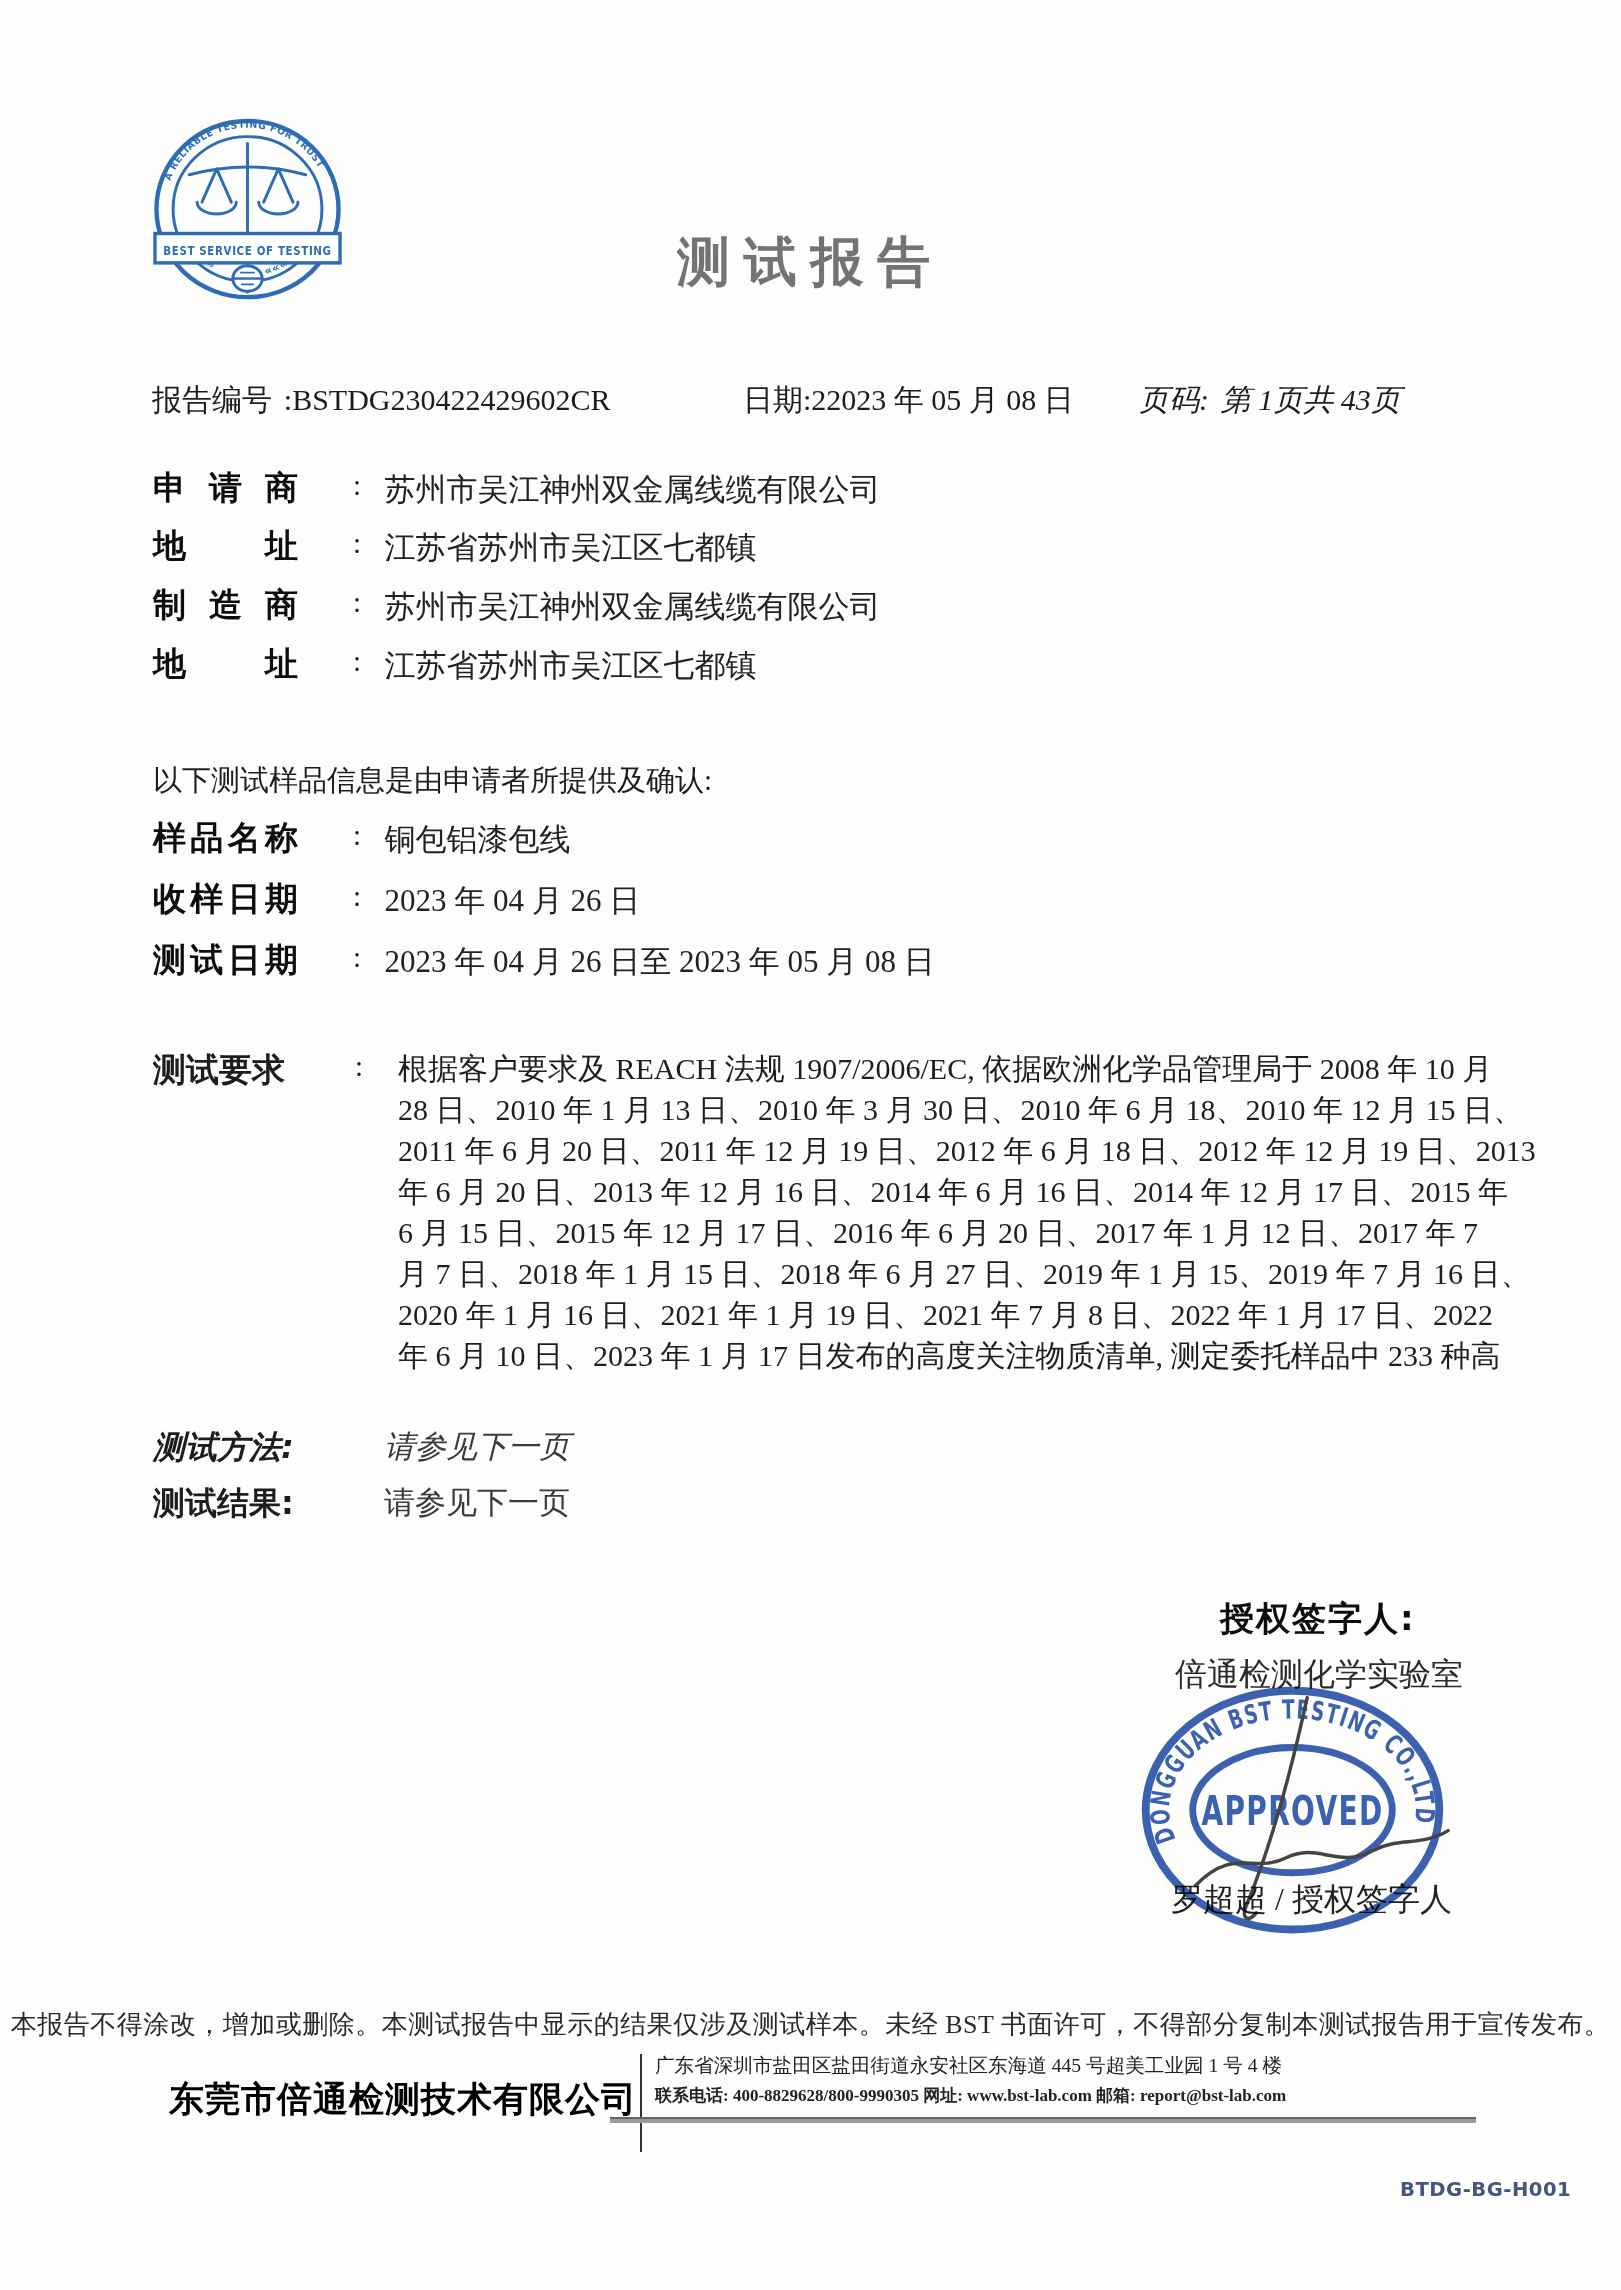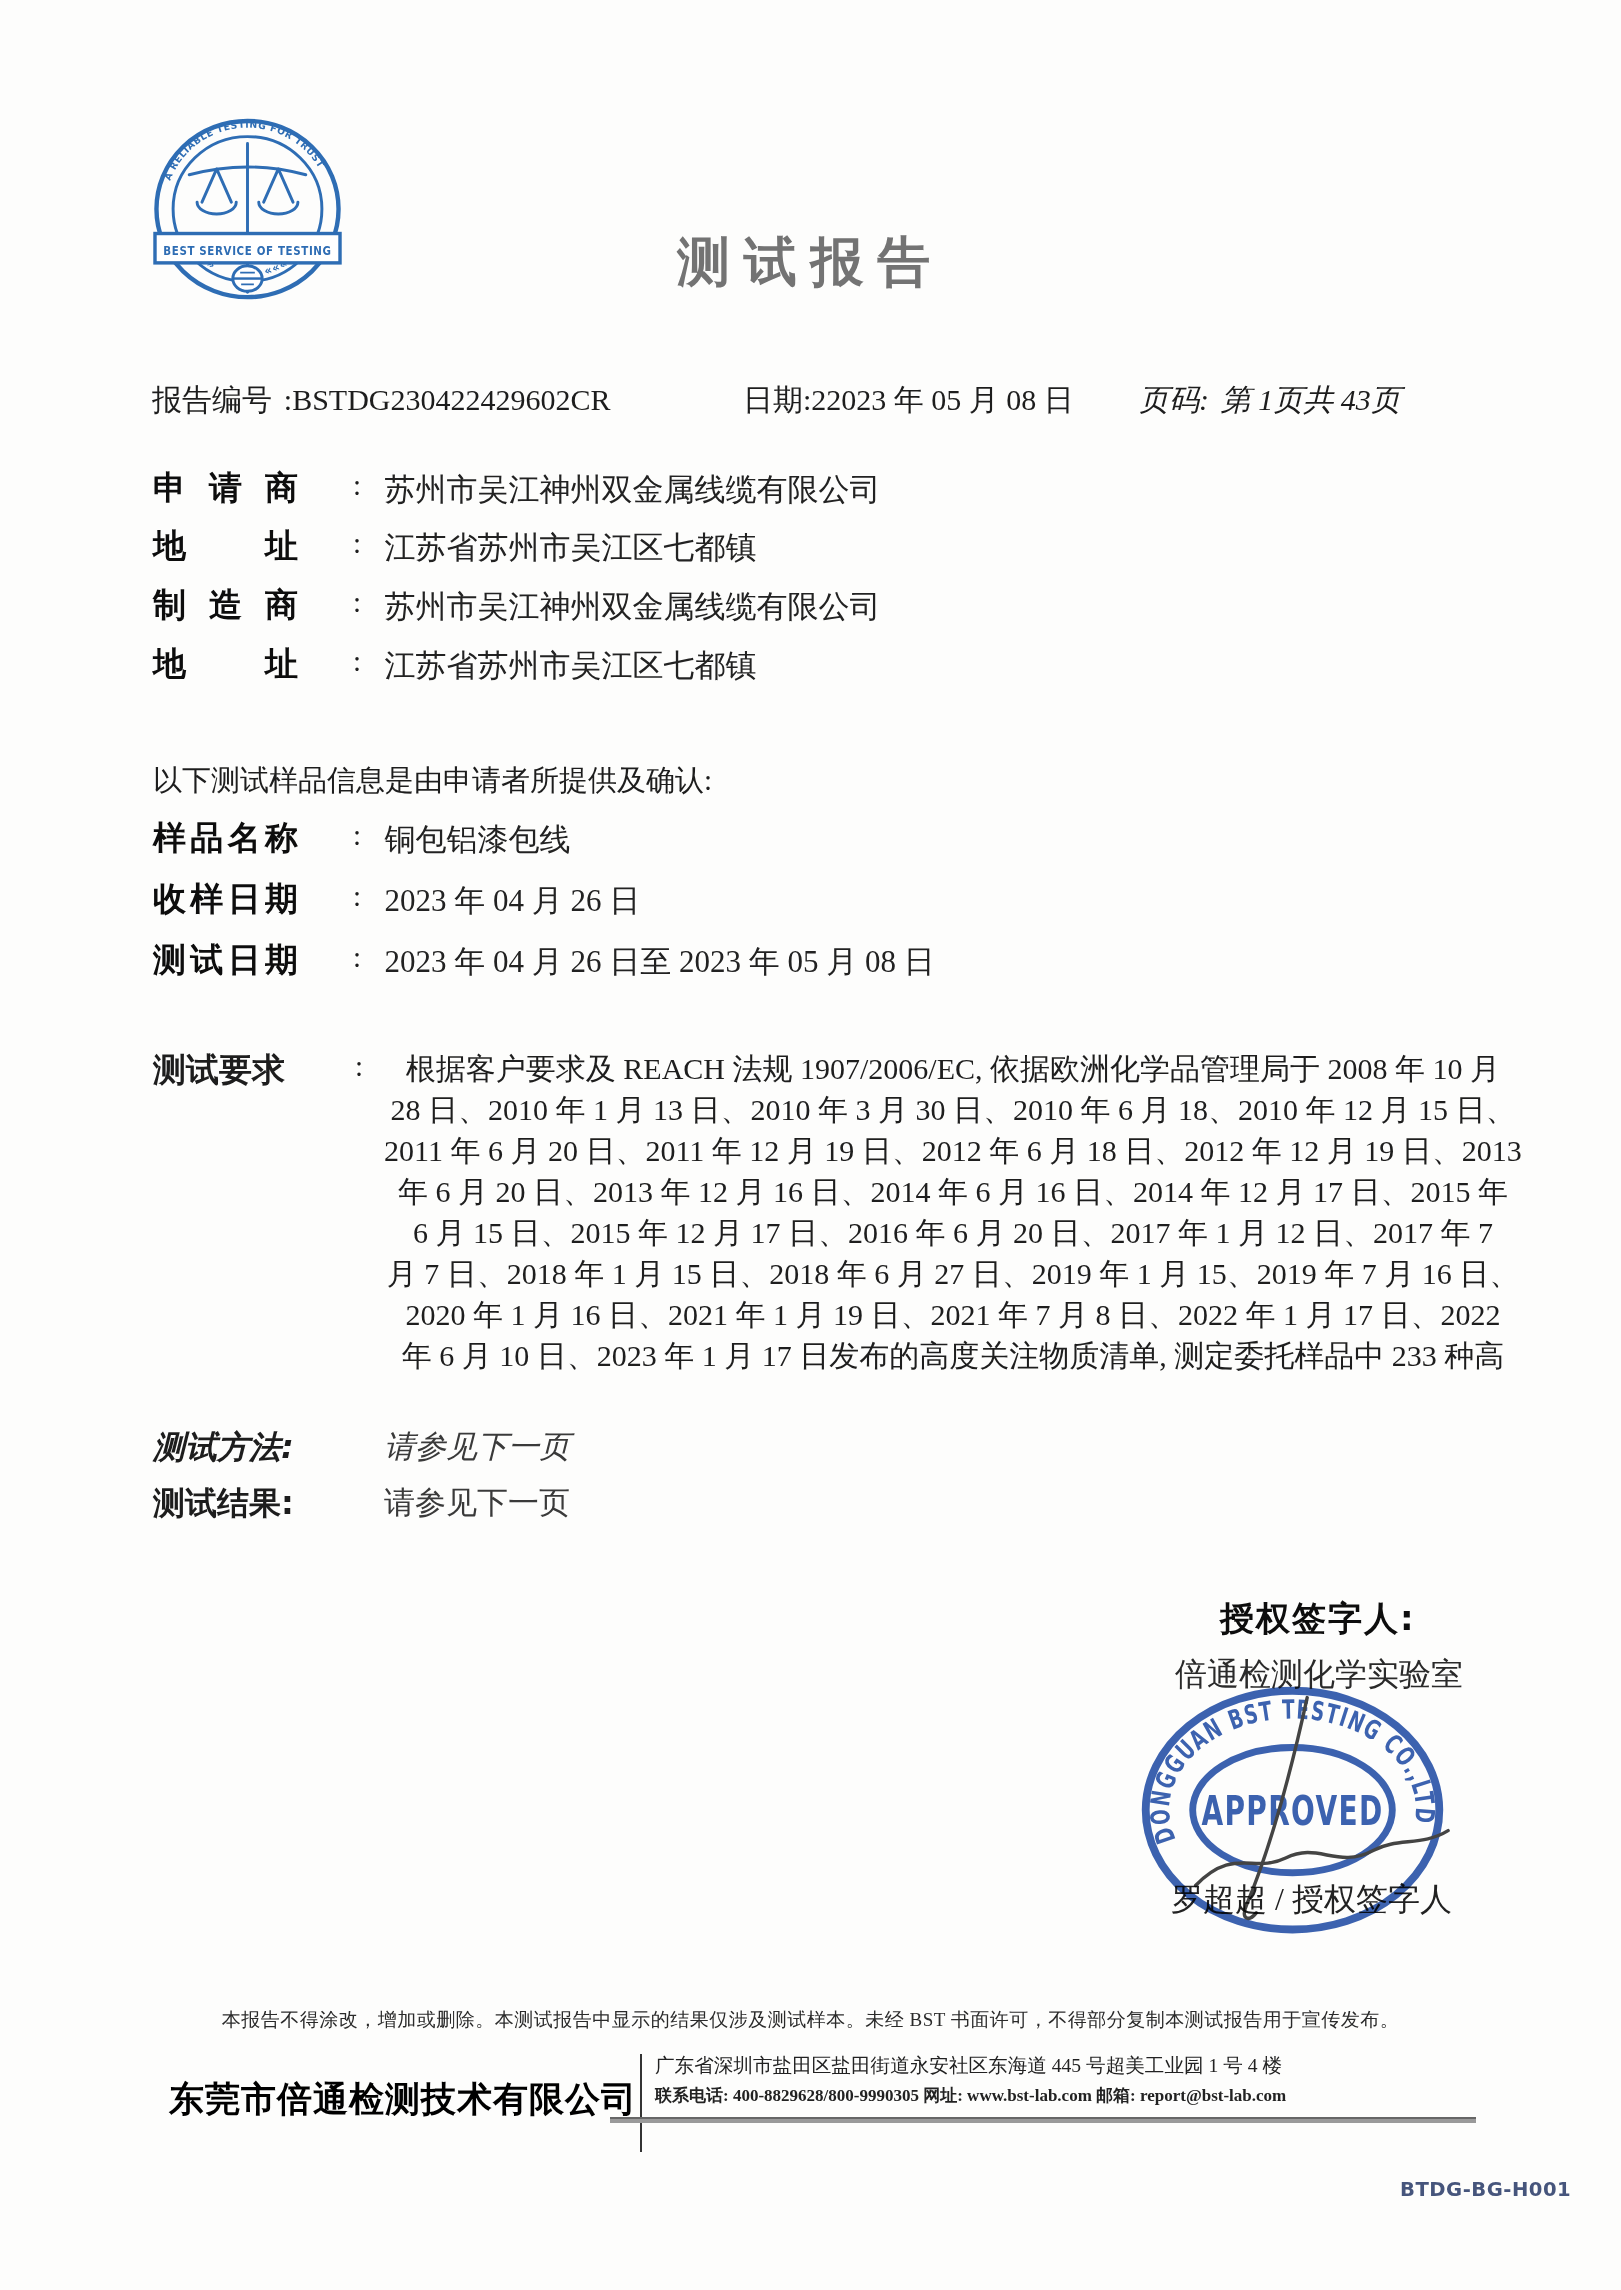--- a/index.html
+++ b/index.html
@@ -21,32 +21,32 @@
   .field-row{left:153px;display:flex;align-items:flex-start;font-size:31px;white-space:nowrap;}
   .jlabel{
     display:inline-block;width:145px;font-size:33px;line-height:1.15;
     text-align:justify;text-align-last:justify;color:#0d0d0d;
   }
   .colon{display:inline-block;width:15.7px;margin-left:55px;font-size:29px;}
   .fval{margin-left:15.7px;font-size:31px;color:#222;}
   
   .req-label{left:153px;font-size:33px;}
   .req-colon{left:355px;font-size:29px;}
-  .req-lines{left:384px;text-align:center;}
+  .req-lines{left:398px;}
   .req-line{height:41px;line-height:41px;font-size:30px;white-space:nowrap;color:#1e1e1e;}
   .mr-row{left:153px;display:flex;font-size:31px;white-space:nowrap;}
   .mr-label{display:inline-block;width:231px;font-size:32px;}
   .mr-val{color:#3a3a3a;}
   
   .auth-title{top:1596px;left:1220px;font-size:34px;letter-spacing:2px;color:#0d0d0d;}
   .lab-name{top:1653px;left:1175px;font-size:32px;color:#2a2a2a;}
   .signer{top:1878px;left:1171px;font-size:32px;color:#222;z-index:1;}
   .stamp{top:1678px;left:1129px;z-index:2;mix-blend-mode:multiply;opacity:.92;}
   
-  .disclaimer{top:2007px;left:0;width:100%;text-align:center;font-size:19px;color:#2a2a2a;letter-spacing:0.5px;}
+  .disclaimer{top:2007px;left:0;width:100%;text-align:center;font-size:26px;color:#2a2a2a;letter-spacing:0.5px;}
   .foot-company{top:2076px;left:169px;font-size:35px;letter-spacing:1px;color:#000;}
   .foot-divider{top:2054px;left:640px;width:2px;height:98px;background:#333;}
   .foot-line1{top:2052px;left:655px;font-size:19.6px;color:#222;white-space:nowrap;}
   .foot-line2{top:2084px;left:655px;font-size:17px;color:#222;white-space:nowrap;font-weight:bold;}
   .foot-rule{top:2117px;left:610px;width:866px;height:3.9px;background:#9a9a9a;border-top:2px solid #666;}
   .doc-code{top:2178px;left:1400px;font-size:19.6px;color:#46557c;letter-spacing:0.5px;}
 </style>
 </head>
 <body>
 

